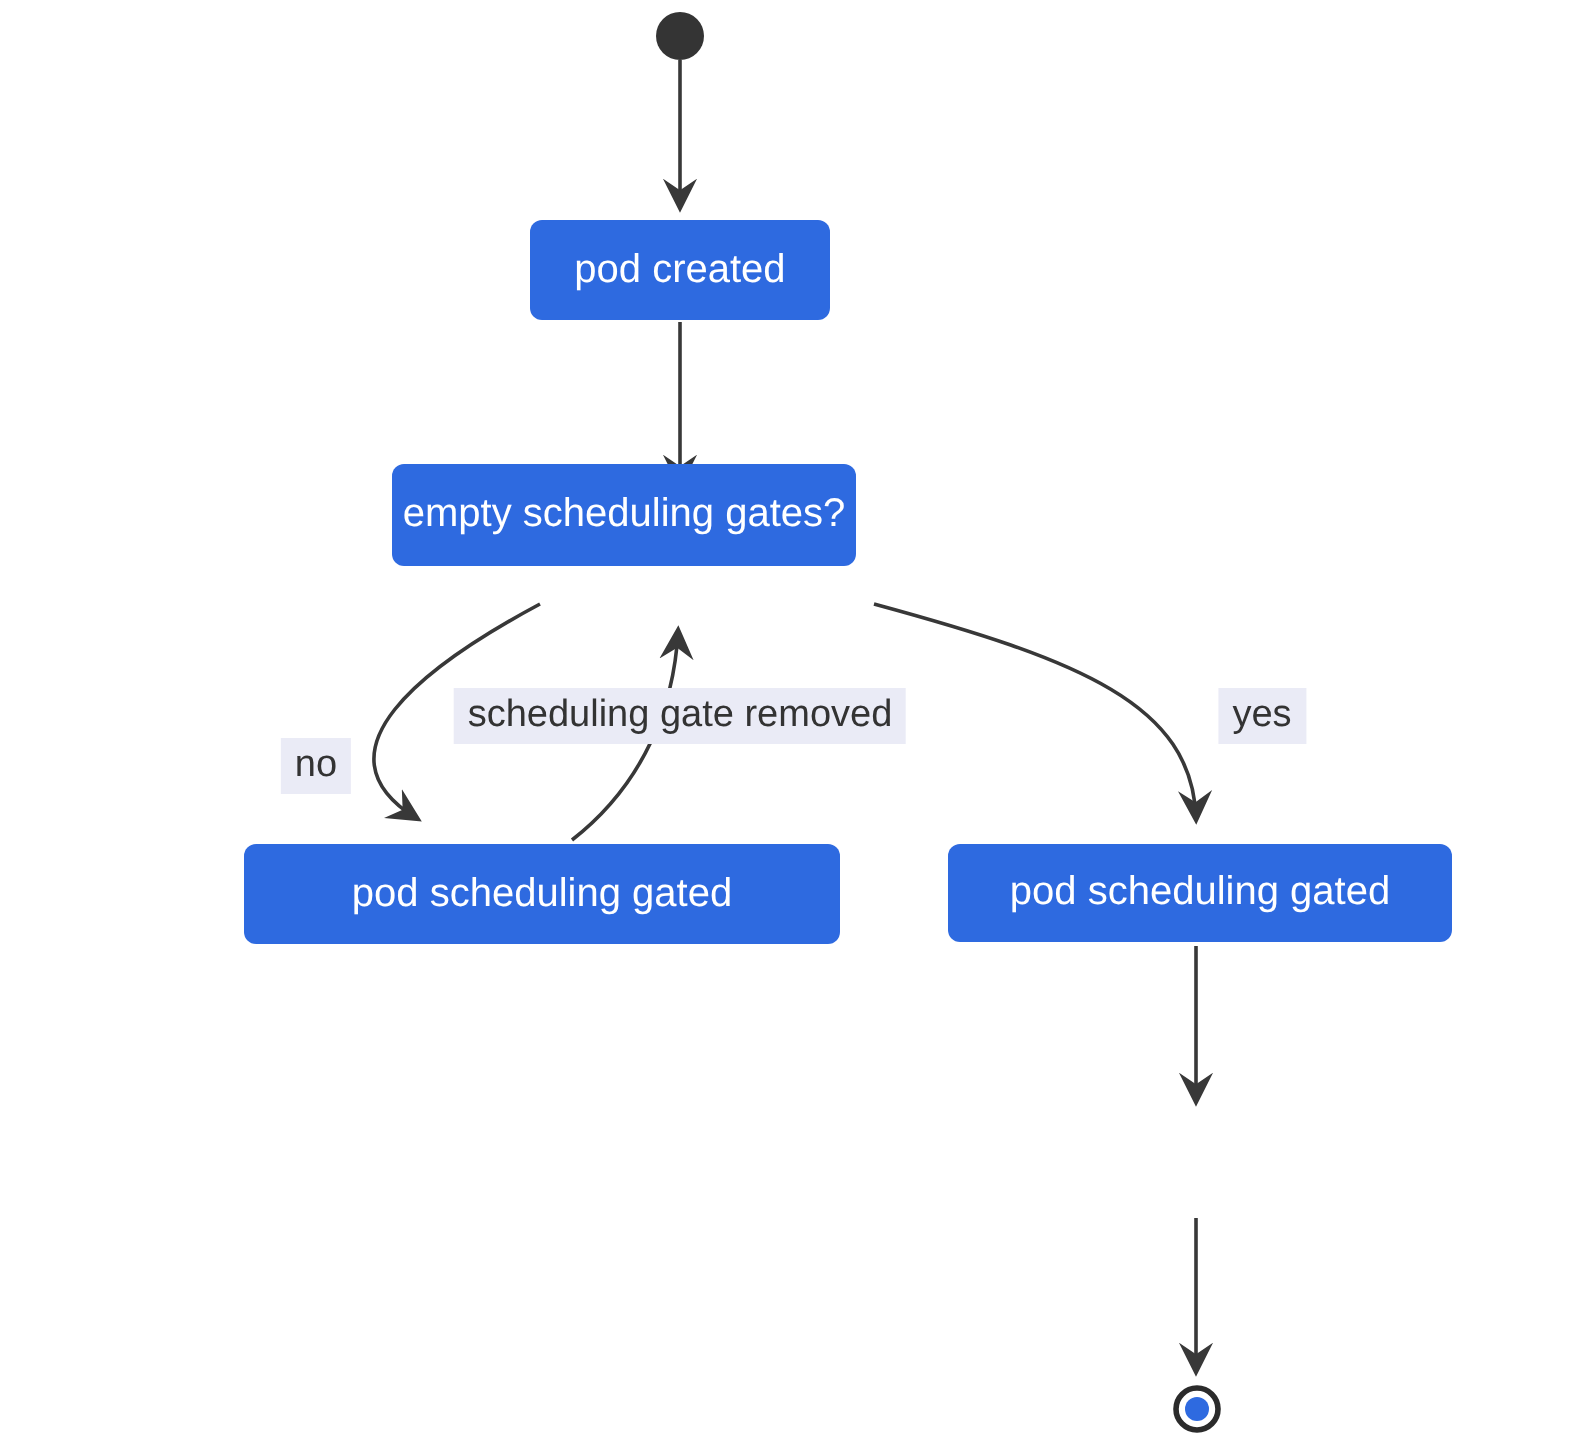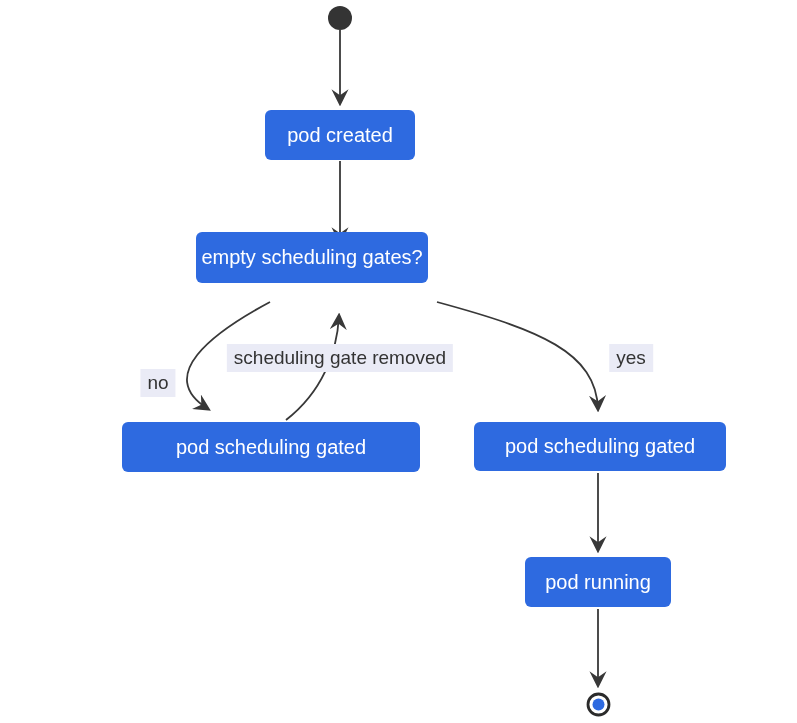--- a/index.html
+++ b/index.html
@@ -81,21 +81,20 @@
   </svg>
 
   <div class="node" id="n-created">pod created</div>
 
   <div class="node" id="n-gates">empty scheduling gates?</div>
 
   <div class="node" id="n-gated">pod scheduling gated</div>
 
   <div class="node" id="n-ready">pod scheduling gated</div>
 
-  <div class="node" id="n-running">pod running</div>
 
   <div class="edge-label" id="l-no">no</div>
 
   <div class="edge-label" id="l-removed">scheduling gate removed</div>
 
   <div class="edge-label" id="l-yes">yes</div>
 
 </div>
 
 </body></html>

